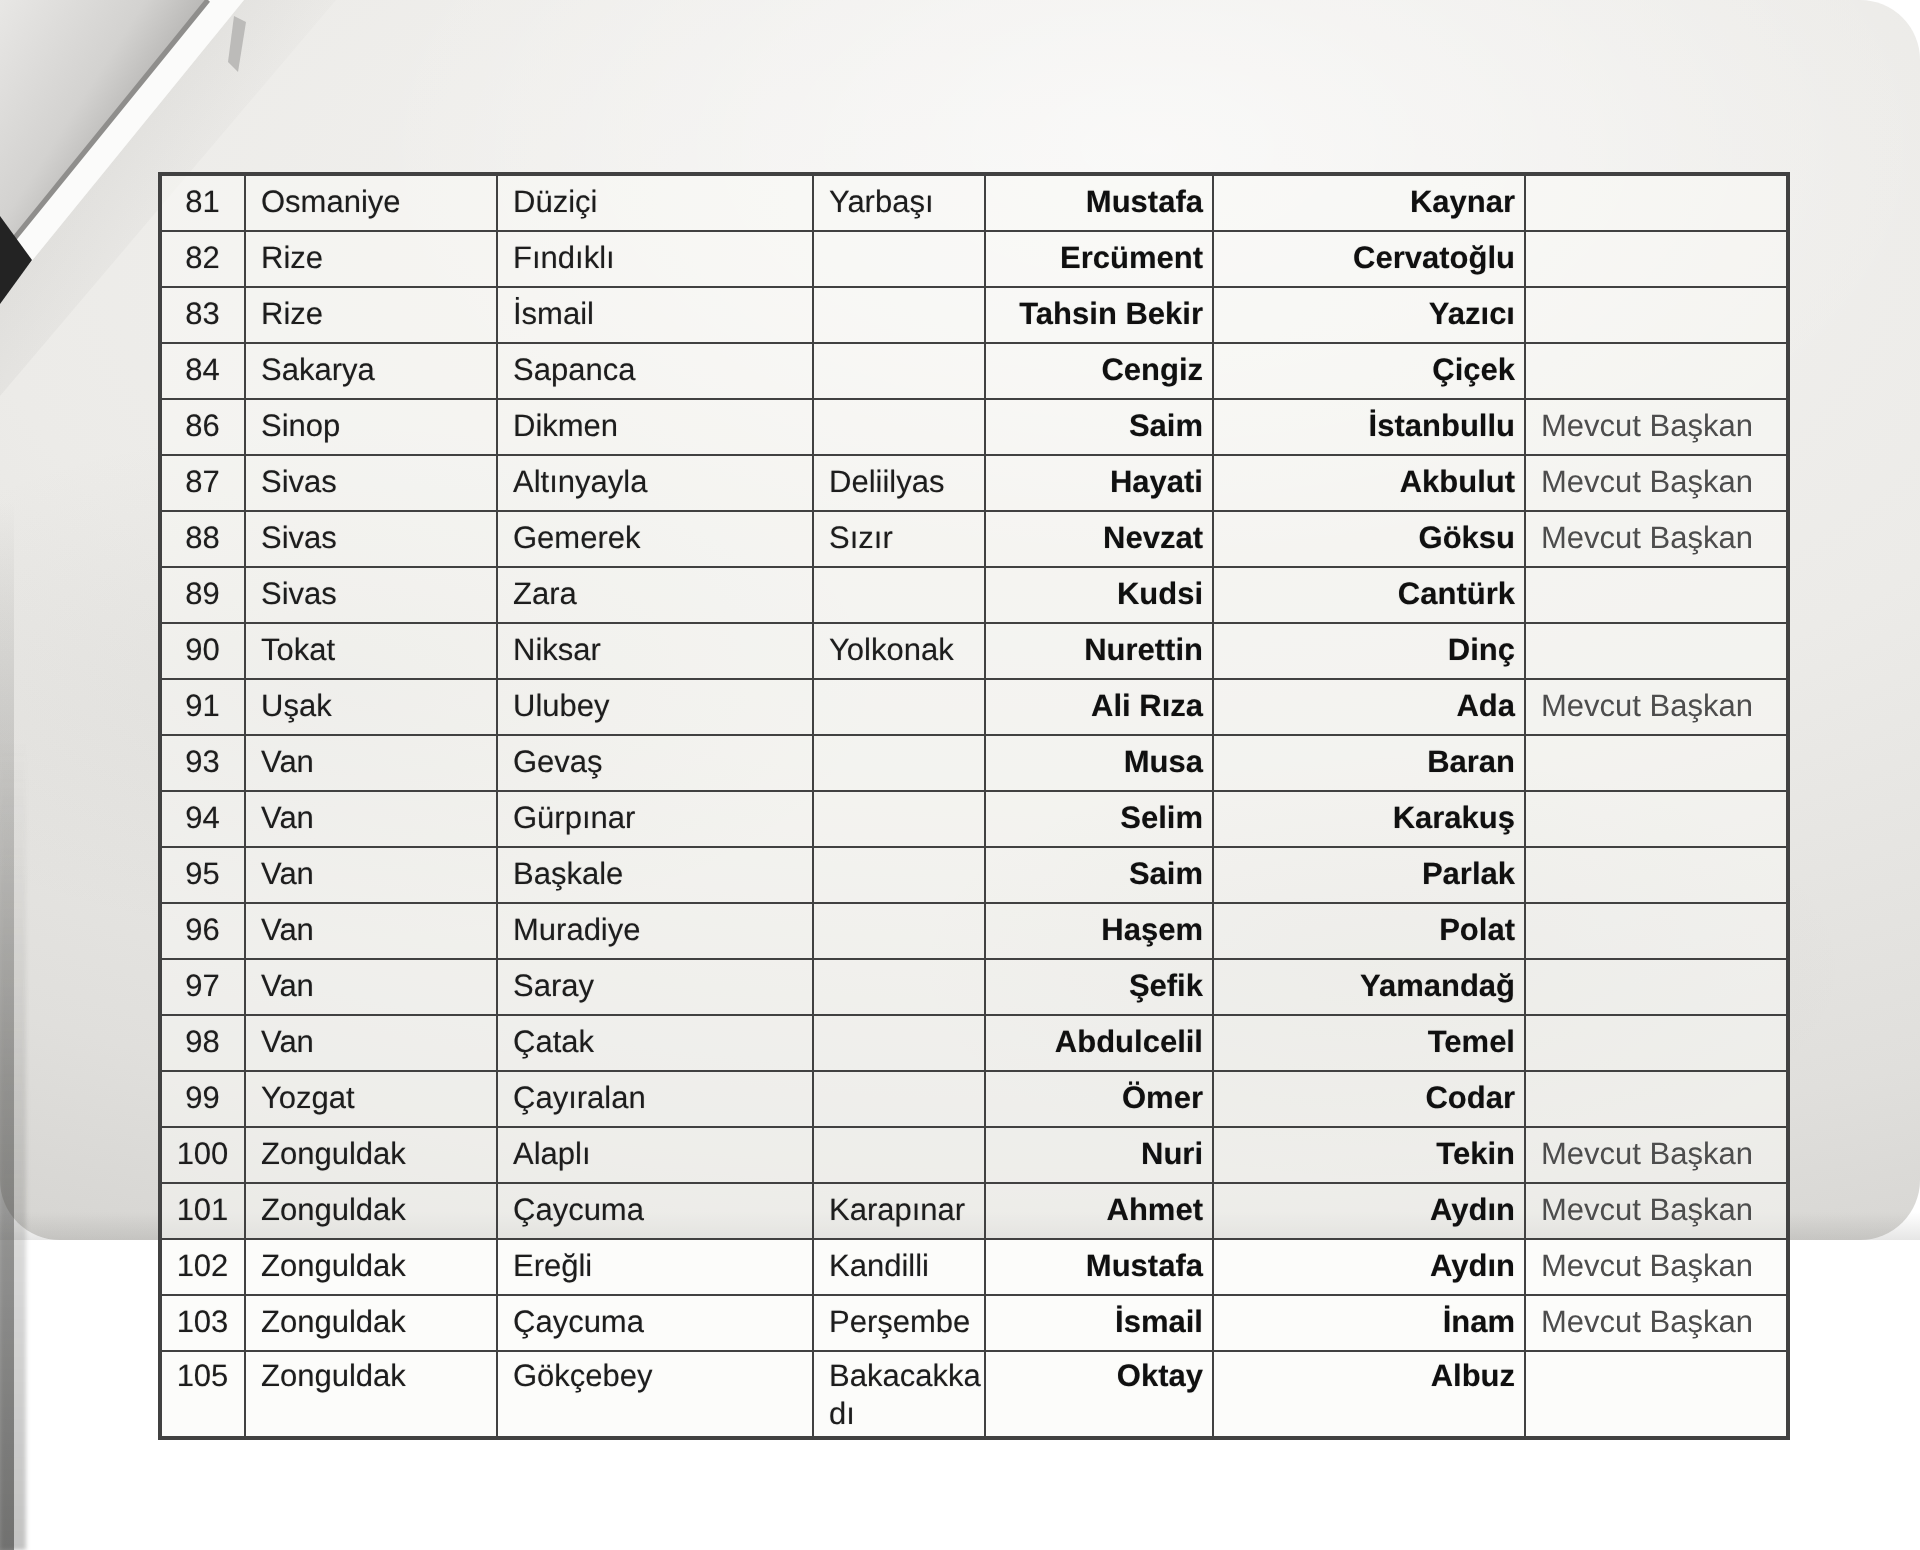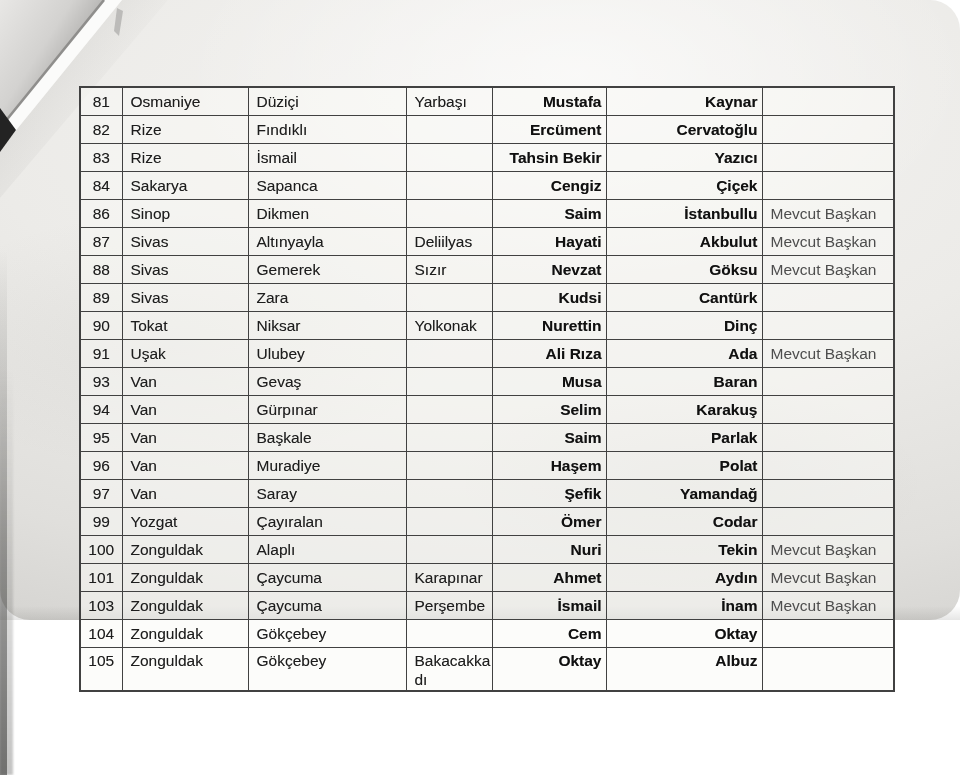--- a/index.html
+++ b/index.html
@@ -243,20 +243,29 @@
         <tr>
           <td class="col-num">97</td>
           <td>Van</td>
           <td>Saray</td>
           <td class="col-town"></td>
           <td class="col-bold">Şefik</td>
           <td class="col-bold">Yamandağ</td>
           <td class="col-note"></td>
         </tr>
         <tr>
+          <td class="col-num">98</td>
+          <td>Van</td>
+          <td>Çatak</td>
+          <td class="col-town"></td>
+          <td class="col-bold">Abdulcelil</td>
+          <td class="col-bold">Temel</td>
+          <td class="col-note"></td>
+        </tr>
+        <tr>
           <td class="col-num">99</td>
           <td>Yozgat</td>
           <td>Çayıralan</td>
           <td class="col-town"></td>
           <td class="col-bold">Ömer</td>
           <td class="col-bold">Codar</td>
           <td class="col-note"></td>
         </tr>
         <tr>
           <td class="col-num">100</td>
@@ -270,36 +279,36 @@
         <tr>
           <td class="col-num">101</td>
           <td>Zonguldak</td>
           <td>Çaycuma</td>
           <td class="col-town">Karapınar</td>
           <td class="col-bold">Ahmet</td>
           <td class="col-bold">Aydın</td>
           <td class="col-note">Mevcut Başkan</td>
         </tr>
         <tr>
+          <td class="col-num">102</td>
+          <td>Zonguldak</td>
+          <td>Ereğli</td>
+          <td class="col-town">Kandilli</td>
+          <td class="col-bold">Mustafa</td>
+          <td class="col-bold">Aydın</td>
+          <td class="col-note">Mevcut Başkan</td>
+        </tr>
+        <tr>
           <td class="col-num">103</td>
           <td>Zonguldak</td>
           <td>Çaycuma</td>
           <td class="col-town">Perşembe</td>
           <td class="col-bold">İsmail</td>
           <td class="col-bold">İnam</td>
           <td class="col-note">Mevcut Başkan</td>
-        </tr>
-        <tr>
-          <td class="col-num">104</td>
-          <td>Zonguldak</td>
-          <td>Gökçebey</td>
-          <td class="col-town"></td>
-          <td class="col-bold">Cem</td>
-          <td class="col-bold">Oktay</td>
-          <td class="col-note"></td>
         </tr>
         <tr>
           <td class="col-num">105</td>
           <td>Zonguldak</td>
           <td>Gökçebey</td>
           <td class="col-town">Bakacakka
 dı</td>
           <td class="col-bold">Oktay</td>
           <td class="col-bold">Albuz</td>
           <td class="col-note"></td>

